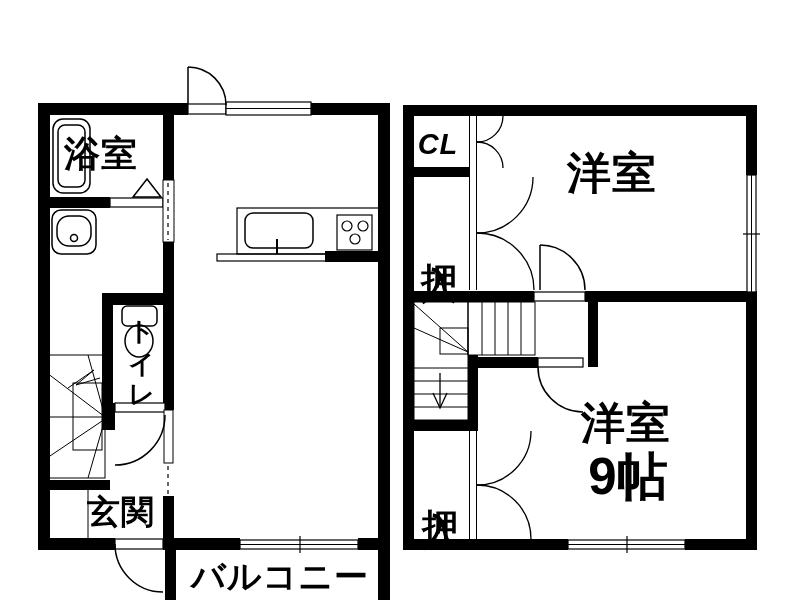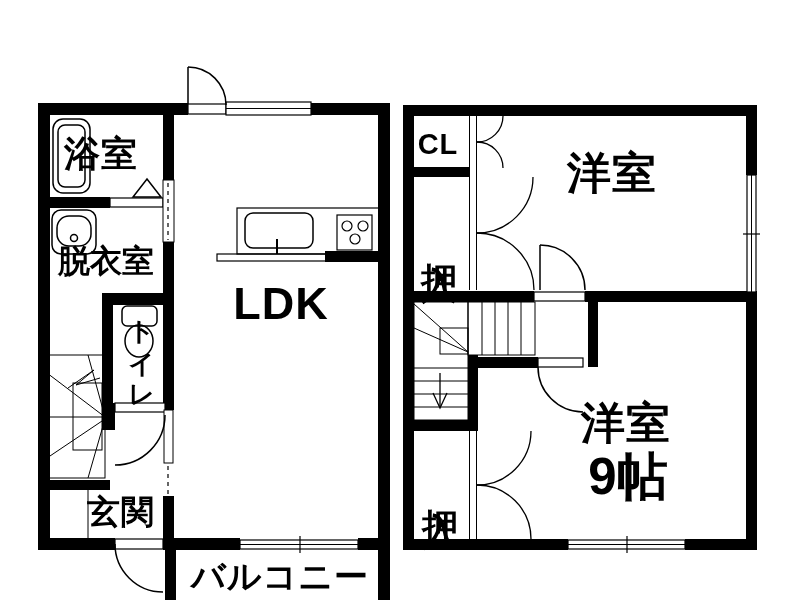--- a/index.html
+++ b/index.html
@@ -187,31 +187,29 @@
     <line x1="414" y1="367" x2="468" y2="367"></line>
     <g stroke-width="1.3">
       <line x1="440" y1="333" x2="440" y2="366"></line>
       <polyline points="433,353 440,368 447,353"></polyline>
     </g>
   </g>
 </svg>
 
   <div class="lbl" style="left:101px;top:114px;font-size:36px;">浴室</div>
 
-  <div class="lbl" style="left:106px;top:221px;font-size:32px;letter-spacing:0;">脱衣室</div>
 
   <div class="lbl vert" style="left:142px;top:310px;font-size:26px;">トイレ</div>
 
   <div class="lbl" style="left:121px;top:471px;font-size:33px;text-align:center;">玄関</div>
 
-  <div class="lbl" style="left:281px;top:263px;font-size:45px;">LDK</div>
 
   <div class="lbl" style="left:280px;top:536px;font-size:34px;">バルコニー</div>
 
-  <div class="lbl" style="left:438px;top:104px;font-size:29px;">CL</div>
+  <div class="lbl" style="left:438px;top:104px;font-size:29px;font-style:italic;">CL</div>
 
   <div class="lbl vert" style="left:439px;top:197px;font-size:36px;">押入</div>
 
   <div class="lbl" style="left:612px;top:133px;font-size:44px;">洋室</div>
 
   <div class="lbl vert" style="left:440px;top:443px;font-size:36px;">押入</div>
 
   <div class="lbl" style="left:626px;top:383px;font-size:44px;">洋室</div>
   <div class="lbl" style="left:628px;top:436px;font-size:51px;letter-spacing:0;">9帖</div>
 

